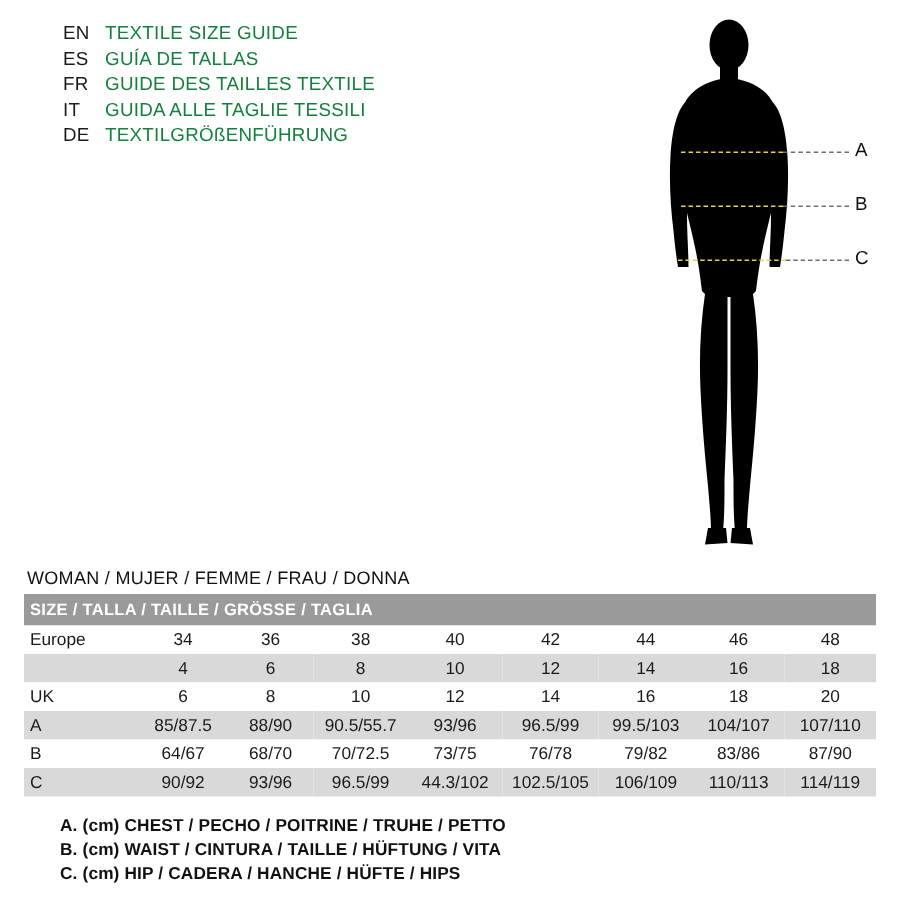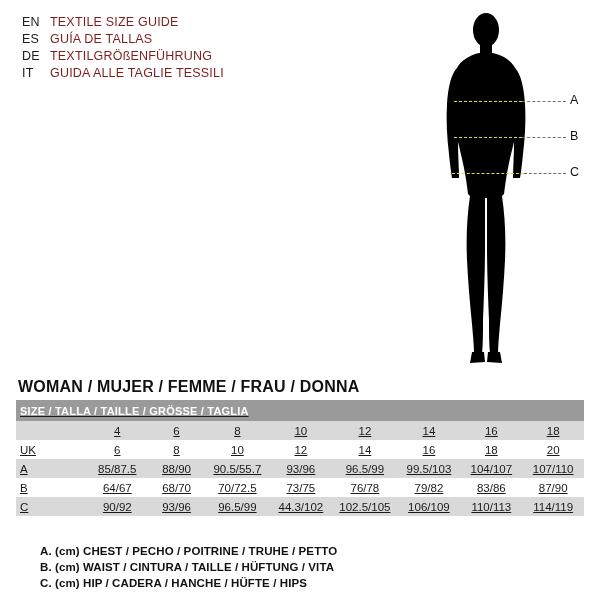--- a/index.html
+++ b/index.html
@@ -22,28 +22,29 @@
     top: 14px;
     left: 22px;
     width: 300px;
   }
   .lang-row {
     display: flex;
     align-items: flex-start;
     line-height: 17px;
     font-size: 12.5px;
     letter-spacing: 0.2px;
+    margin-left: 20px;
   }
   .lang-code {
     width: 28px;
     flex: 0 0 28px;
     color: #1a1a1a;
   }
   .lang-text {
-    color: #7f1d1d;
+    color: #15803d;
     white-space: nowrap;
   }
 
   
   .figure-area {
     position: absolute;
     top: 8px;
     left: 420px;
     width: 170px;
     height: 365px;
@@ -68,31 +69,30 @@
   }
 
   
   .table-wrap {
     position: absolute;
     top: 378px;
     left: 16px;
     width: 568px;
   }
   .woman-title {
-    font-size: 16px;
-    font-weight: bold;
+    font-size: 12px;
+    font-weight: normal;
     letter-spacing: 0.2px;
     margin: 0 0 4px 2px;
     color: #111;
   }
   table.size {
     border-collapse: collapse;
     width: 568px;
     font-size: 11.5px;
-    text-decoration: underline;
   }
   table.size td {
     padding: 2px 4px;
     height: 15px;
     color: #1a1a1a;
   }
   tr.header-row td {
     background: #9a9a9a;
     color: #ffffff;
     font-weight: bold;
@@ -128,26 +128,30 @@
 <div class="lang-block">
   <div class="lang-row">
     <span class="lang-code">EN</span>
     <span class="lang-text">TEXTILE SIZE GUIDE</span>
   </div>
   <div class="lang-row">
     <span class="lang-code">ES</span>
     <span class="lang-text">GUÍA DE TALLAS</span>
   </div>
   <div class="lang-row">
+    <span class="lang-code">FR</span>
+    <span class="lang-text">GUIDE DES TAILLES TEXTILE</span>
+  </div>
+  <div class="lang-row">
+    <span class="lang-code">IT</span>
+    <span class="lang-text">GUIDA ALLE TAGLIE TESSILI</span>
+  </div>
+  <div class="lang-row">
     <span class="lang-code">DE</span>
     <span class="lang-text">TEXTILGRÖßENFÜHRUNG</span>
-  </div>
-  <div class="lang-row">
-    <span class="lang-code">IT</span>
-    <span class="lang-text">GUIDA ALLE TAGLIE TESSILI</span>
   </div>
 </div>
 
 <div class="figure-area">
   <svg class="figure-svg" width="170" height="365" viewBox="0 0 170 365">
     <g fill="#000000">
 
       <ellipse cx="66" cy="22" rx="13" ry="17"></ellipse>
 
       <rect x="60" y="36" width="12" height="12"></rect>
@@ -222,20 +226,31 @@
 </div>
 
 <div class="table-wrap">
   <div class="woman-title">WOMAN / MUJER / FEMME / FRAU / DONNA</div>
   <table class="size">
     <tbody>
       <tr class="header-row">
         <td colspan="9">SIZE / TALLA / TAILLE / GRÖSSE / TAGLIA</td>
       </tr>
 
+      <tr class="plain">
+        <td class="label-col">Europe</td>
+        <td class="val">34</td>
+        <td class="val">36</td>
+        <td class="val">38</td>
+        <td class="val">40</td>
+        <td class="val">42</td>
+        <td class="val">44</td>
+        <td class="val">46</td>
+        <td class="val">48</td>
+      </tr>
 
 
       <tr class="shade">
         <td class="label-col"></td>
         <td class="val">4</td>
         <td class="val">6</td>
         <td class="val">8</td>
         <td class="val">10</td>
         <td class="val">12</td>
         <td class="val">14</td>

